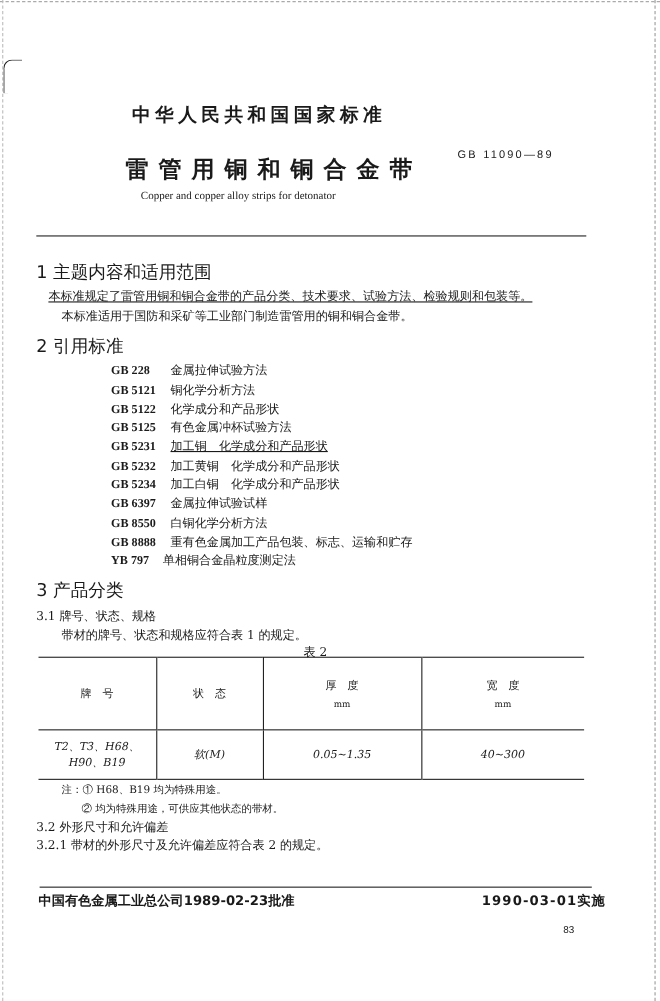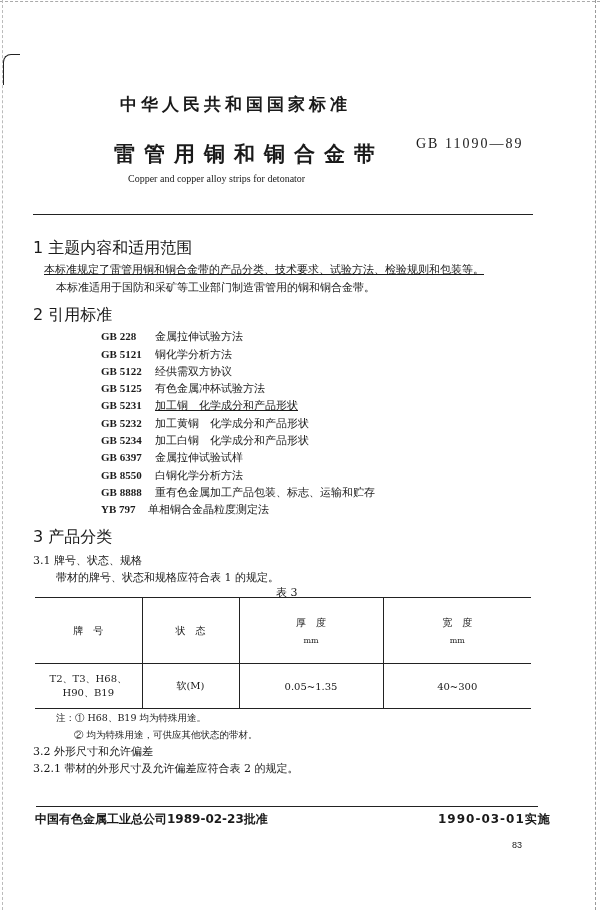--- a/index.html
+++ b/index.html
@@ -9,31 +9,31 @@
     }
     .edge-left { position:absolute; left:2px; top:0; width:1px; height:910px; border-left:1px dashed #bbb; }
     .edge-right { position:absolute; right:3px; top:0; width:1px; height:910px; border-left:1px dashed #999; }
     .edge-top { position:absolute; left:0; top:1px; width:600px; height:1px; border-top:1px dashed #aaa; }
     .corner-mark { position:absolute; left:3px; top:54px; width:16px; height:30px;
       border-top:1px solid #222; border-left:1px solid #222; border-top-left-radius:8px; }
     .abs { position:absolute; white-space:nowrap; }
     .std-title { left:120px; top:93px; font-size:17px; letter-spacing:4px; font-family:"DejaVu Sans", sans-serif; font-weight:bold; }
     .doc-title { left:114px; top:140px; font-size:21px; letter-spacing:9px; font-family:"DejaVu Sans", sans-serif; font-weight:bold; }
     .en-title { left:128px; top:173px; font-size:10px; font-family:"Liberation Serif", serif; }
-    .gb-code { left:416px; top:136px; font-size:14px; letter-spacing:2px; font-family:Liberation Serif, serif; }
+    .gb-code { left:416px; top:136px; font-size:10px; letter-spacing:2px; font-family:Liberation Sans, sans-serif; }
     .hr { position:absolute; height:0; border-top:1.5px solid #222; }
     .sec { font-size:16px; font-family:"DejaVu Sans", sans-serif; }
     .body-text { font-size:11px; }
     .ref-code { display:inline-block; width:54px; font-family:"Liberation Serif", serif; font-weight:bold; font-size:11px; }
     .ref-item { font-size:11px;margin-left:44px; }
     table.t1 { position:absolute; left:35px; top:597px; width:496px; border-collapse:collapse; font-size:10px; }
     table.t1 td, table.t1 th { border-left:1px solid #222; text-align:center; font-weight:normal; }
     table.t1 tr > *:first-child { border-left:none; }
     table.t1 thead tr { height:66px; border-top:1.5px solid #222; border-bottom:1px solid #222; }
-    table.t1 tbody tr { height:45px; border-bottom:1.5px solid #222; }
+    table.t1 tbody tr { height:45px; border-bottom:1.5px solid #222;font-style:italic; }
     .unit { display:block; font-size:8px; margin-top:6px; }
     .note { font-size:9.5px; }
     .footer-left { left:35px; top:811px; font-size:12px; font-family:"DejaVu Sans", sans-serif; font-weight:bold; }
     .footer-right { left:438px; top:811px; font-size:12px; font-family:"DejaVu Sans", sans-serif; font-weight:bold; letter-spacing:1px; }
     .page-num { left:512px; top:840px; font-size:9px; font-family:"Liberation Sans", sans-serif; }
   </style>
 </head>
 <body>
 
 <div class="edge-top"></div>
@@ -48,34 +48,34 @@
 
 <div class="hr" style="left:33px; top:214px; width:500px;"></div>
 
 <div class="abs sec" style="left:33px; top:238px;">1  主题内容和适用范围</div>
 <div class="abs body-text" style="left:44px; top:262px;text-decoration:underline;">本标准规定了雷管用铜和铜合金带的产品分类、技术要求、试验方法、检验规则和包装等。</div>
 <div class="abs body-text" style="left:56px; top:280px;">本标准适用于国防和采矿等工业部门制造雷管用的铜和铜合金带。</div>
 
 <div class="abs sec" style="left:33px; top:305px;">2  引用标准</div>
 <div class="abs ref-item" style="left:57px; top:329px;"><span class="ref-code">GB 228</span><span>金属拉伸试验方法</span></div>
 <div class="abs ref-item" style="left:57px; top:347px;"><span class="ref-code">GB 5121</span><span>铜化学分析方法</span></div>
-<div class="abs ref-item" style="left:57px; top:364px;"><span class="ref-code">GB 5122</span><span>经供需双方协议</span></div>
+<div class="abs ref-item" style="left:57px; top:364px;"><span class="ref-code">GB 5122</span><span>化学成分和产品形状</span></div>
 <div class="abs ref-item" style="left:57px; top:381px;"><span class="ref-code">GB 5125</span><span>有色金属冲杯试验方法</span></div>
 <div class="abs ref-item" style="left:57px; top:398px;text-decoration:underline;"><span class="ref-code">GB 5231</span><span>加工铜　化学成分和产品形状</span></div>
 <div class="abs ref-item" style="left:57px; top:416px;"><span class="ref-code">GB 5232</span><span>加工黄铜　化学成分和产品形状</span></div>
 <div class="abs ref-item" style="left:57px; top:433px;"><span class="ref-code">GB 5234</span><span>加工白铜　化学成分和产品形状</span></div>
 <div class="abs ref-item" style="left:57px; top:450px;"><span class="ref-code">GB 6397</span><span>金属拉伸试验试样</span></div>
 <div class="abs ref-item" style="left:57px; top:468px;"><span class="ref-code">GB 8550</span><span>白铜化学分析方法</span></div>
 <div class="abs ref-item" style="left:57px; top:485px;"><span class="ref-code">GB 8888</span><span>重有色金属加工产品包装、标志、运输和贮存</span></div>
 <div class="abs ref-item" style="left:57px; top:502px;"><span class="ref-code" style="width:47px;">YB 797</span><span>单相铜合金晶粒度测定法</span></div>
 
 <div class="abs sec" style="left:33px; top:527px;">3  产品分类</div>
 <div class="abs body-text" style="left:33px; top:553px;">3.1  牌号、状态、规格</div>
 <div class="abs body-text" style="left:56px; top:570px;">带材的牌号、状态和规格应符合表 1 的规定。</div>
-<div class="abs body-text" style="left:276px; top:585px;">表 3</div>
+<div class="abs body-text" style="left:276px; top:585px;">表 2</div>
 
 <table class="t1">
   <colgroup>
     <col style="width:107px">
       <col style="width:97px">
       <col style="width:144px">
       <col style="width:148px">
   </colgroup>
   <thead>
     <tr>

